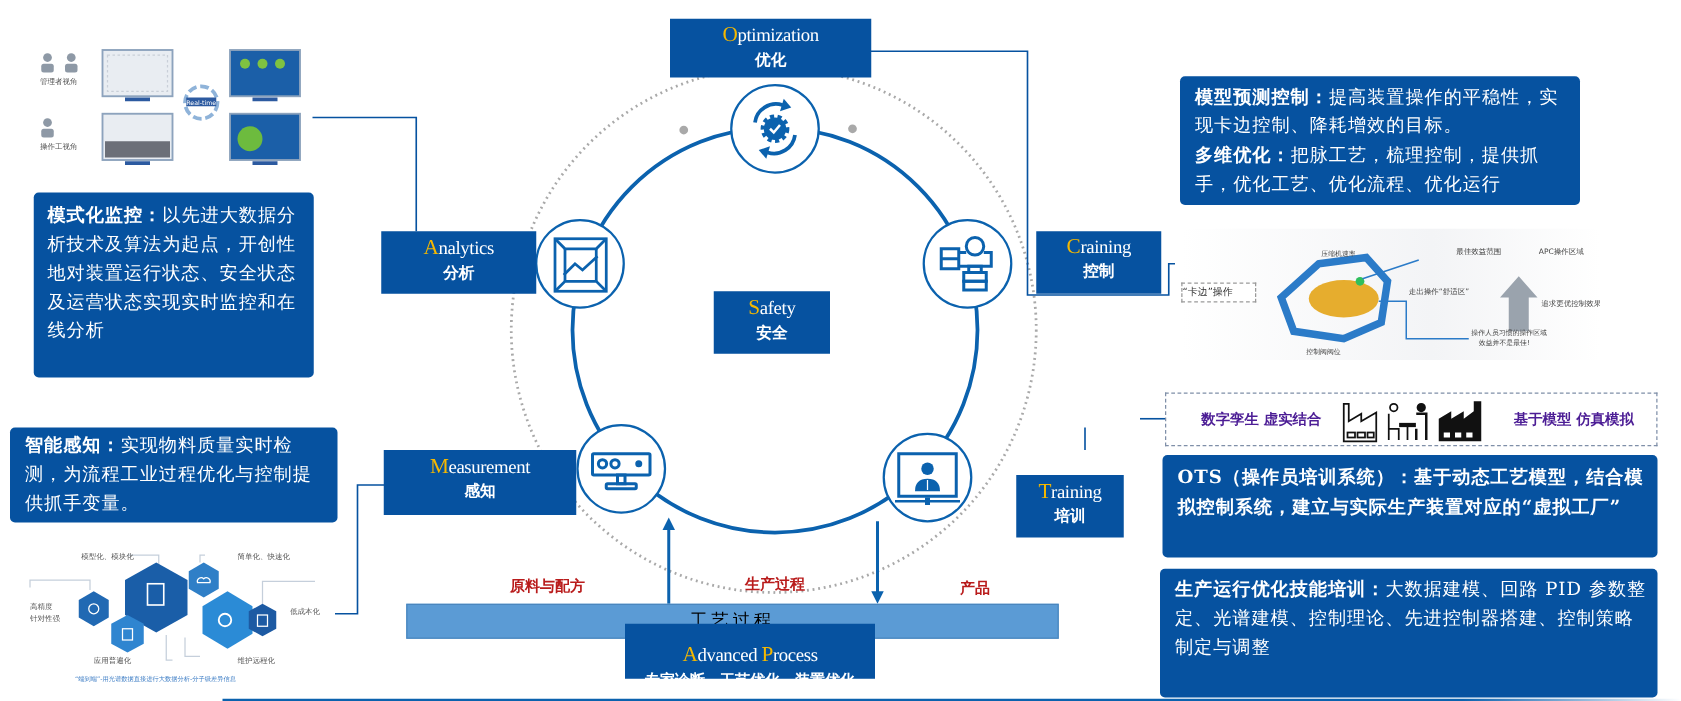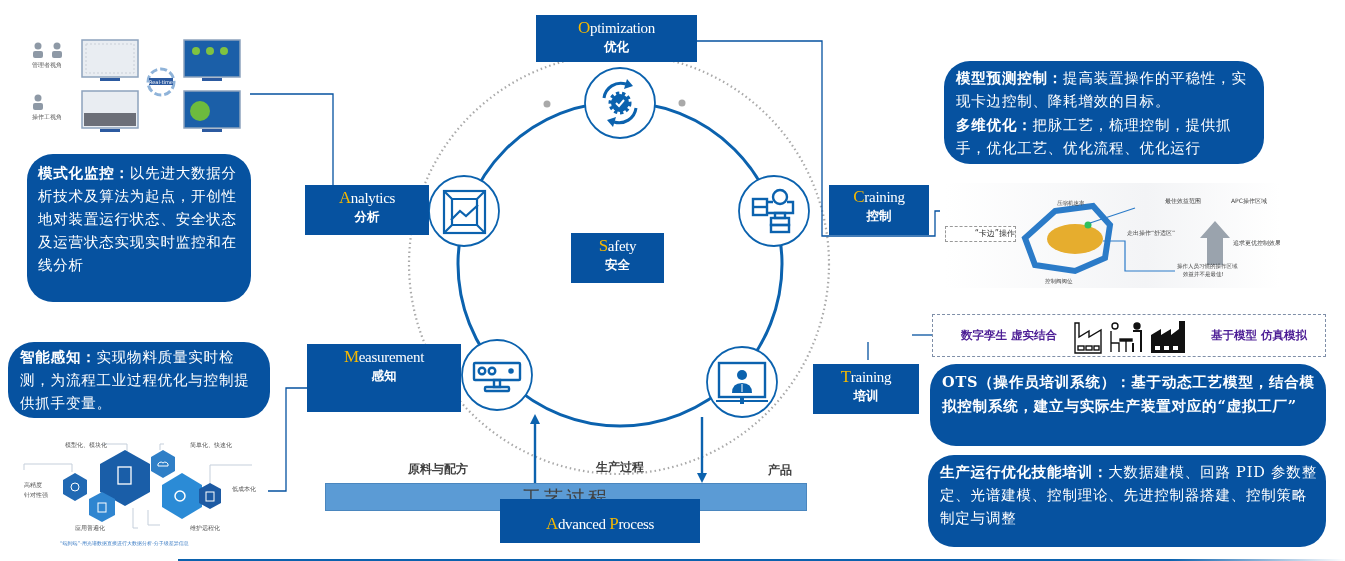--- a/index.html
+++ b/index.html
@@ -7,25 +7,25 @@
   body { position: relative; font-family: "DejaVu Serif", "Liberation Serif", serif; color: #ffffff; }
   .abs { position: absolute; }
 
   
   .tblock { position: absolute; background: #0652a0; color: #fff; text-align: center; }
   .tblock .en { font-family: "Liberation Serif", serif; font-size: 15px; line-height: 18px; letter-spacing: -0.3px; }
   .tblock .en .init { color: #f5b800; font-size: 17px; }
   .tblock .zh { font-family: "DejaVu Serif", serif; font-size: 12.5px; font-weight: bold; line-height: 20px; }
 
   
-  .dbox { position: absolute; background: #0652a0; border-radius: 26px; color: #fff;
+  .dbox { position: absolute; background: #0652a0; border-radius: 4px; color: #fff;
           font-family: "DejaVu Serif", serif; font-size: 14.5px; line-height: 23px; letter-spacing: 0.8px; }
   .dbox b { font-weight: bold; }
 
-  .lbl { position: absolute; color: #404040; font-family: "DejaVu Serif", serif; font-weight: bold; font-size: 12px; }
+  .lbl { position: absolute; color: #b91c1c; font-family: "DejaVu Serif", serif; font-weight: bold; font-size: 12px; }
 
   svg text { font-family: "DejaVu Sans", sans-serif; }
 </style>
 </head>
 <body>
 
 <svg class="abs" style="left:0;top:0" width="1345" height="561">
 
   <circle cx="619" cy="264" r="210" fill="none" stroke="#a9a9a9" stroke-width="2.2" stroke-dasharray="1.5 3"></circle>
   <circle cx="547" cy="104" r="3.5" fill="#a9a9a9"></circle>
@@ -123,65 +123,66 @@
 <div class="tblock" style="left:305px;top:185px;width:124px;height:50px;padding-top:4px">
   <div class="en"><span class="init">A</span><span>nalytics</span></div>
   <div class="zh">分析</div>
 </div>
 
 <div class="tblock" style="left:829px;top:185px;width:100px;height:50px;padding-top:3px">
   <div class="en"><span class="init">C</span><span>raining</span></div>
   <div class="zh">控制</div>
 </div>
 
-<div class="tblock" style="left:307px;top:344px;width:154px;height:68px;padding-top:4px">
+<div class="tblock" style="left:307px;top:360px;width:154px;height:52px;padding-top:4px">
   <div class="en"><span class="init">M</span><span>easurement</span></div>
   <div class="zh">感知</div>
 </div>
 
-<div class="tblock" style="left:813px;top:364px;width:106px;height:50px;padding-top:4px">
+<div class="tblock" style="left:813px;top:380px;width:86px;height:50px;padding-top:4px">
   <div class="en"><span class="init">T</span><span>raining</span></div>
   <div class="zh">培训</div>
 </div>
 
 <div class="tblock" style="left:571px;top:233px;width:93px;height:50px;padding-top:4px">
   <div class="en"><span class="init">S</span><span>afety</span></div>
   <div class="zh">安全</div>
 </div>
 
 <span class="lbl" style="left:408px;top:461px">原料与配方</span>
 <span class="lbl" style="left:596px;top:459px">生产过程</span>
 <span class="lbl" style="left:768px;top:462px">产品</span>
 
-<div class="abs" style="left:325px;top:483px;width:482px;height:28px;background:#5b9bd5;border:1px solid #4a86be;text-align:center;font-size:19px;line-height:27px;letter-spacing:3px;color:#404040;">
+<div class="abs" style="left:325px;top:483px;width:522px;height:28px;background:#5b9bd5;border:1px solid #4a86be;text-align:center;font-size:14px;line-height:27px;letter-spacing:3px;color:#000000;">
   <span>工艺过程</span>
 </div>
 
 <div class="tblock" style="left:500px;top:499px;width:200px;height:44px;padding-top:16px">
   <div class="en"><span class="init">A</span><span>dvanced </span><span class="init">P</span><span>rocess</span></div>
+  <div class="zh" style="font-size:12px">专家诊断、工艺优化、装置优化</div>
 </div>
 
 <div class="dbox" style="left:27px;top:154px;width:224px;height:148px;padding:7px 10px 0 11px">
   <b>模式化监控：</b><span>以先进大数据分析技术及算法为起点，开创性地对装置运行状态、安全状态及运营状态实现实时监控和在线分析</span>
 </div>
 
 <div class="dbox" style="left:8px;top:342px;width:262px;height:76px;padding:3px 8px 0 12px">
   <b>智能感知：</b><span>实现物料质量实时检测，为流程工业过程优化与控制提供抓手变量。</span>
 </div>
 
 <div class="dbox" style="left:944px;top:61px;width:320px;height:103px;padding:5px 8px 0 12px">
   <b>模型预测控制：</b><span>提高装置操作的平稳性，实现卡边控制、降耗增效的目标。</span><br>
   <b>多维优化：</b><span>把脉工艺，梳理控制，提供抓手，优化工艺、优化流程、优化运行</span>
 </div>
 
 <div class="dbox" style="left:930px;top:364px;width:396px;height:82px;padding:6px 8px 0 12px">
   <span style="font-weight:bold">OTS（操作员培训系统）：基于动态工艺模型，结合模拟控制系统，建立与实际生产装置对应的“虚拟工厂”</span>
 </div>
 
-<div class="dbox" style="left:928px;top:455px;width:398px;height:92px;padding:5px 8px 0 12px">
+<div class="dbox" style="left:928px;top:455px;width:398px;height:103px;padding:5px 8px 0 12px">
   <b>生产运行优化技能培训：</b><span>大数据建模、回路 PID 参数整定、光谱建模、控制理论、先进控制器搭建、控制策略制定与调整</span>
 </div>
 
 <div class="abs" style="left:932px;top:314px;width:394px;height:43px;border:1px dashed #7f8fa8;background:#fff;color:#4c1d95;">
   <span class="abs" style="left:28px;top:13px;font-size:11.5px;font-weight:bold">数字孪生 虚实结合</span>
   <svg class="abs" style="left:140px;top:4px" width="120" height="36">
     <g fill="none" stroke="#111" stroke-width="1.4">
       <path d="M2,34 L2,4 L6,4 L6,18 L16,12 L16,18 L28,11 L28,34 Z"></path>
       <rect x="5" y="27" width="6" height="4"></rect>
         <rect x="13" y="27" width="6" height="4"></rect>
@@ -235,21 +236,21 @@
       <circle cx="141" cy="46" r="13"></circle>
     </g>
     <rect x="129" y="42" width="24" height="7" fill="#2c5aa0"></rect>
     <text x="141" y="48" font-size="5" fill="#fff" text-anchor="middle">Real-time</text>
     <text x="27" y="31" font-size="6" fill="#555" text-anchor="middle">管理者视角</text>
     <text x="27" y="83" font-size="6" fill="#555" text-anchor="middle">操作工视角</text>
   </svg>
 </div>
 
 <div class="abs" style="left:945px;top:183px;width:335px;height:105px;background:linear-gradient(90deg,#ffffff 0%,#f3f4f6 60%,#ffffff 100%);color:#333;font-family:'DejaVu Sans',sans-serif;">
-  <div class="abs" style="left:0px;top:43px;width:71px;height:16px;border:1px dashed #999;font-size:8px;line-height:14px;text-align:right;background:#fff">“卡边”操作</div>
+  <div class="abs" style="left:0px;top:43px;width:60px;height:16px;border:1px dashed #999;font-size:8px;line-height:14px;text-align:left;background:#fff">“卡边”操作</div>
   <svg class="abs" style="left:60px;top:0" width="275" height="105">
     <polygon points="50,28 88,23 105,42 100,75 70,88 30,82 20,55" fill="none" stroke="#2b7bc8" stroke-width="6"></polygon>
     <ellipse cx="70" cy="56" rx="28" ry="15" fill="#e6ad2e"></ellipse>
     <circle cx="83" cy="42" r="3.5" fill="#2fbf5d"></circle>
     <line x1="85" y1="40" x2="130" y2="25" stroke="#2b7bc8" stroke-width="1.2"></line>
     <polyline points="98,58 120,58 120,88 170,88" fill="none" stroke="#2b7bc8" stroke-width="1.2"></polyline>
     <polygon points="195,55 210,38 225,55 218,55 218,82 202,82 202,55" fill="#9aa3ad"></polygon>
     <text x="160" y="20" font-size="6" fill="#444">最佳效益范围</text>
     <text x="226" y="20" font-size="6" fill="#444">APC操作区域</text>
     <text x="122" y="52" font-size="6" fill="#444">走出操作“舒适区”</text>

